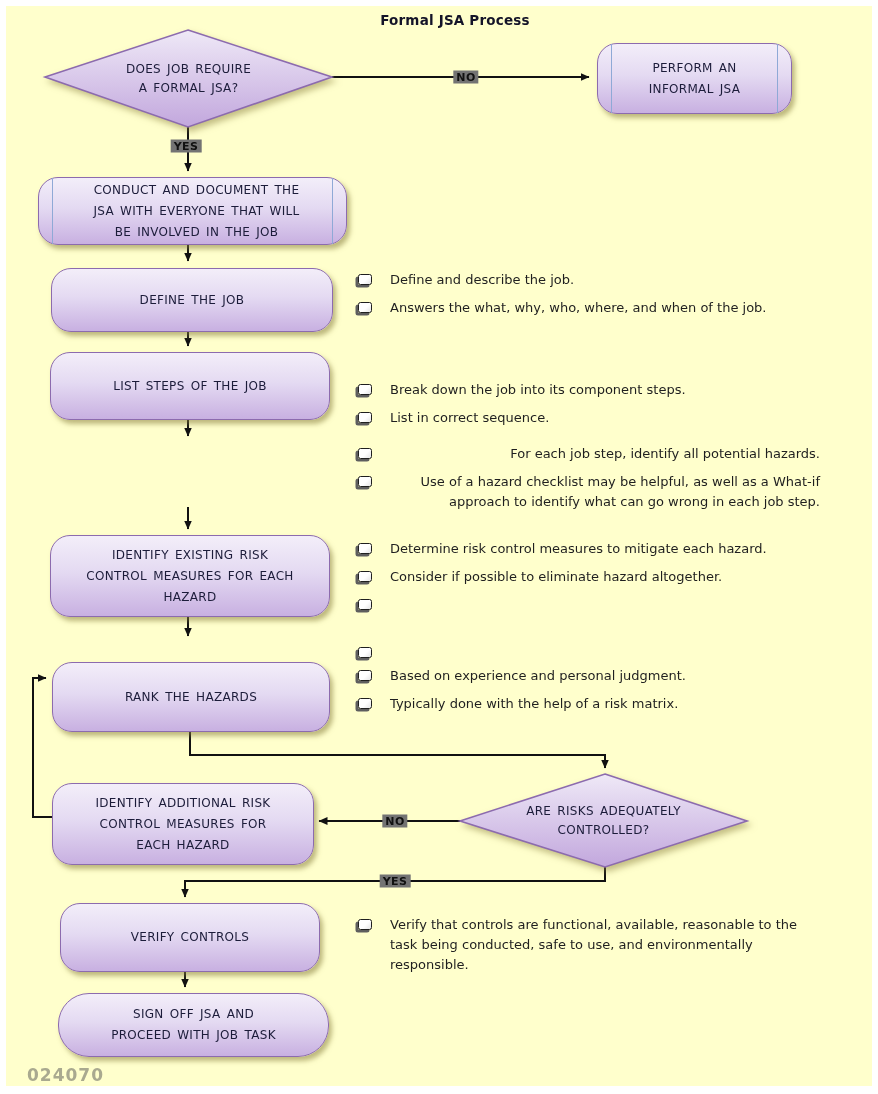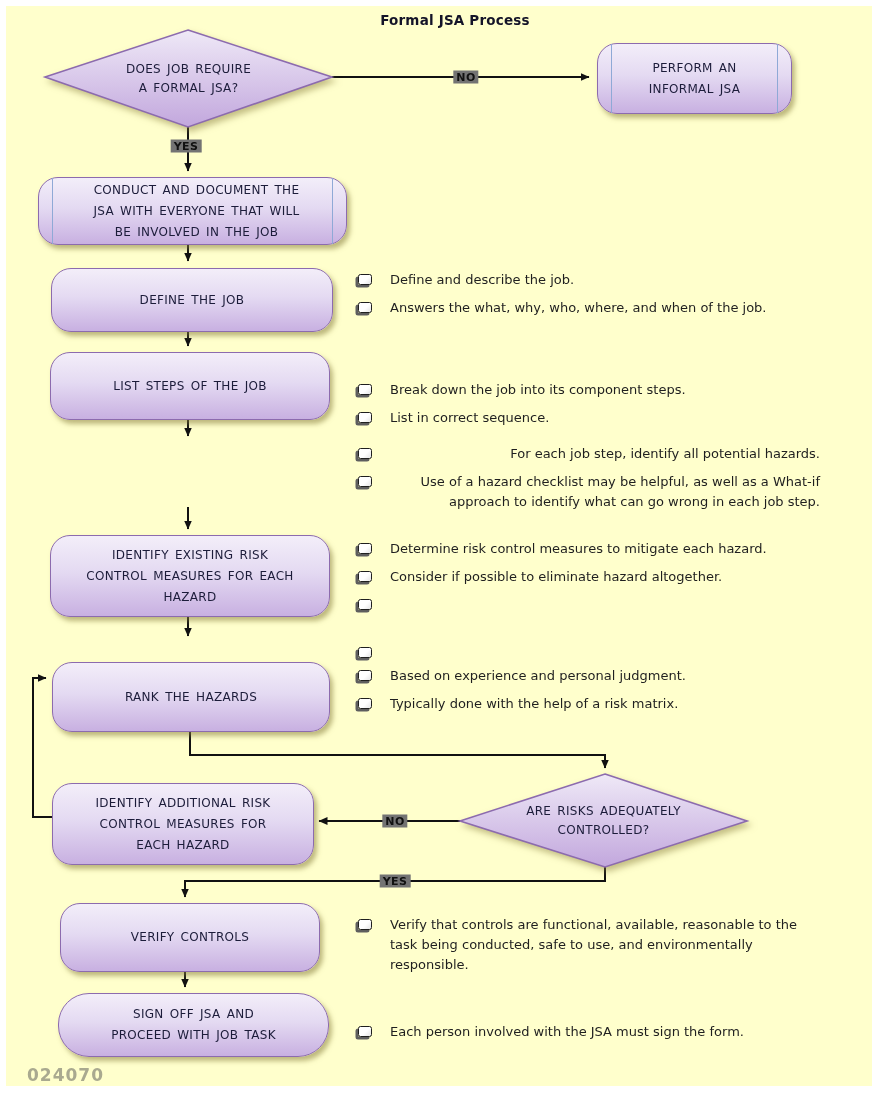--- a/index.html
+++ b/index.html
@@ -188,22 +188,16 @@
         <span class="note-bullet"></span>
         <span class="note-text">Typically done with the help of a risk matrix.</span>
       </div>
     </div>
   <div class="notes" style="top:915px;">
       <div class="note-row">
         <span class="note-bullet"></span>
         <span class="note-text">Verify that controls are functional, available, reasonable to the task being conducted, safe to use, and environmentally responsible.</span>
       </div>
     </div>
-  <div class="notes" style="top:1022px;">
-      <div class="note-row">
-        <span class="note-bullet"></span>
-        <span class="note-text">Each person involved with the JSA must sign the form.</span>
-      </div>
-    </div>
 
   <div class="footer-left">024070</div>
   <div class="footer-right">©VEDA 2020</div>
 </div>
 
 </body></html>

